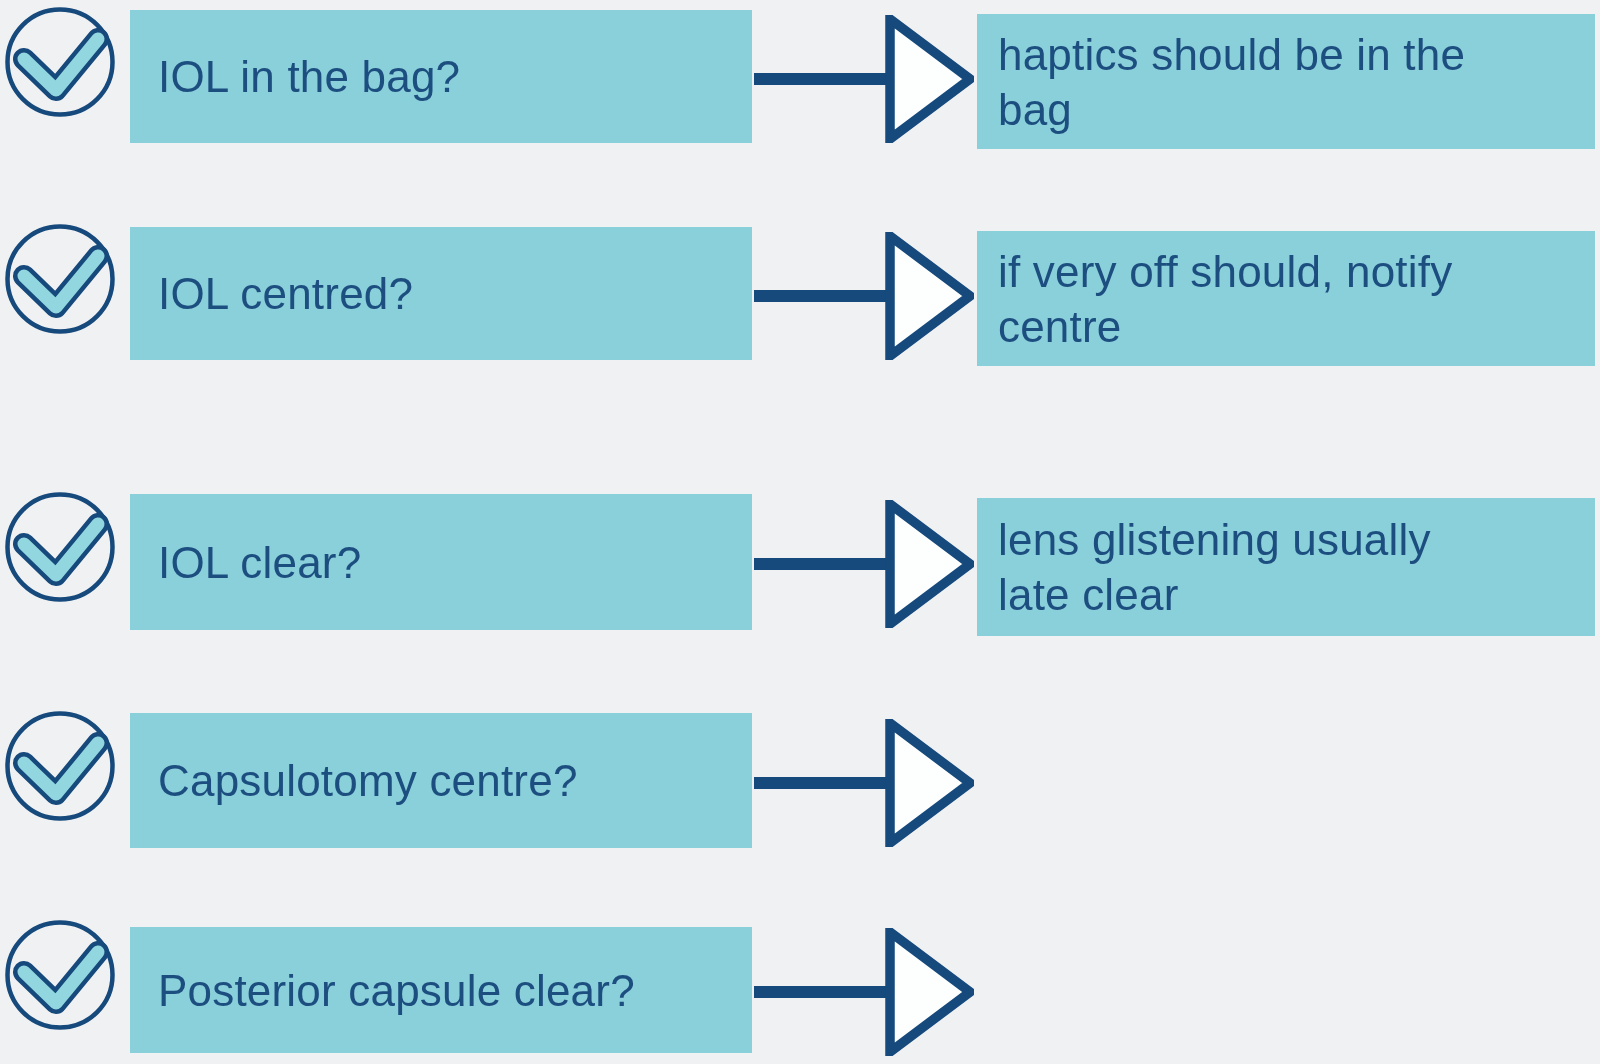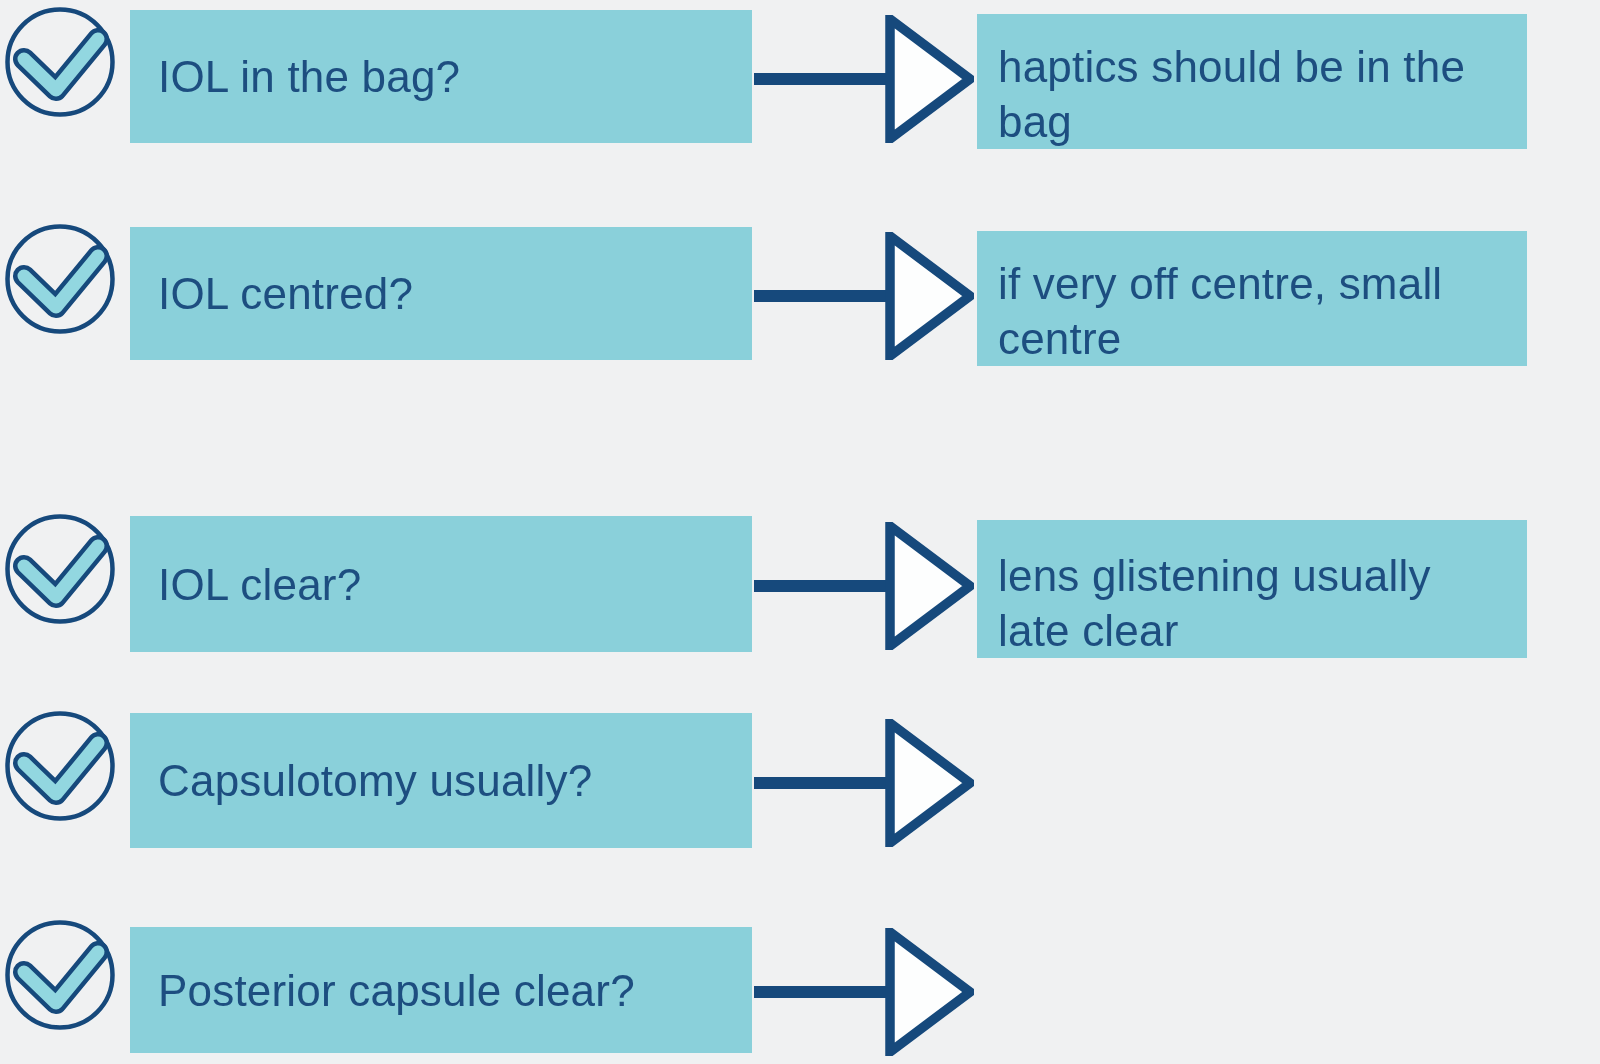--- a/index.html
+++ b/index.html
@@ -16,41 +16,41 @@
     width:1600px;height:1064px;
     font-family:"Liberation Sans", sans-serif;
     position:relative;overflow:hidden;
   }
   .stage{
     position:relative;width:1600px;height:1064px;background:var(--bg);
   }
   .row{position:absolute;left:0;width:1600px;}
   .row.r1{top:10px;height:133px;padding-left:48px;}
   .row.r2{top:227px;height:133px;}
-  .row.r3{top:516px;height:136px;}
+  .row.r3{top:494px;height:136px;}
   .row.r4{top:713px;height:135px;}
   .row.r5{top:927px;height:126px;}
 
   .check{
     position:absolute;left:4px;width:112px;height:112px;
     top:calc(50% - 71px);
   }
   .check svg{display:block;width:112px;height:112px;}
 
   .qbox{
     position:absolute;left:130px;width:622px;height:100%;
     background:var(--teal);
     display:flex;align-items:center;
     padding-left:28px;padding-right:14px;
   }
   .abox{
-    position:absolute;left:977px;width:550px;
+    position:absolute;left:977px;width:618px;
     top:4px;height:calc(100% + 2px);
     background:var(--teal);
-    display:flex;align-items:flex-end;
+    display:flex;align-items:center;
     padding-left:21px;padding-right:14px;
   }
   .label{
     font-size:44px;line-height:55px;color:var(--text-navy);
     white-space:pre-line;
     letter-spacing:0.2px;
   }
   .arrow{
     position:absolute;left:754px;width:220px;height:128px;
     top:calc(50% - 62px);
@@ -96,21 +96,21 @@
     <div class="qbox">
       <span class="label">IOL centred?</span>
     </div>
     <span class="arrow">
       <svg viewBox="0 0 220 128" aria-hidden="true">
         <line x1="0" y1="64" x2="140" y2="64" stroke="#16497c" stroke-width="12"></line>
         <polygon points="136,4 216,64 136,124" fill="#fdfefe" stroke="#16497c" stroke-width="9.5"></polygon>
       </svg>
     </span>
     <div class="abox">
-      <span class="label">if very off centre, small
+      <span class="label">if very off should, notify
 centre</span>
     </div>
   </div>
 
   <div class="row r3">
     <span class="check">
       <svg viewBox="0 0 112 112" aria-hidden="true">
         <circle cx="56" cy="56" r="52.5" fill="none" stroke="#16497c" stroke-width="4.5"></circle>
         <path d="M20 53 L52 84 L94 33" fill="none" stroke="#16497c" stroke-width="22" stroke-linecap="round" stroke-linejoin="round"></path>
         <path d="M20 53 L52 84 L94 33" fill="none" stroke="#92d7e0" stroke-width="13" stroke-linecap="round" stroke-linejoin="round"></path>
@@ -133,21 +133,21 @@
 
   <div class="row r4">
     <span class="check">
       <svg viewBox="0 0 112 112" aria-hidden="true">
         <circle cx="56" cy="56" r="52.5" fill="none" stroke="#16497c" stroke-width="4.5"></circle>
         <path d="M20 53 L52 84 L94 33" fill="none" stroke="#16497c" stroke-width="22" stroke-linecap="round" stroke-linejoin="round"></path>
         <path d="M20 53 L52 84 L94 33" fill="none" stroke="#92d7e0" stroke-width="13" stroke-linecap="round" stroke-linejoin="round"></path>
       </svg>
     </span>
     <div class="qbox">
-      <span class="label">Capsulotomy usually?</span>
+      <span class="label">Capsulotomy centre?</span>
     </div>
     <span class="arrow">
       <svg viewBox="0 0 220 128" aria-hidden="true">
         <line x1="0" y1="64" x2="140" y2="64" stroke="#16497c" stroke-width="12"></line>
         <polygon points="136,4 216,64 136,124" fill="#fdfefe" stroke="#16497c" stroke-width="9.5"></polygon>
       </svg>
     </span>
   </div>
 
   <div class="row r5">

